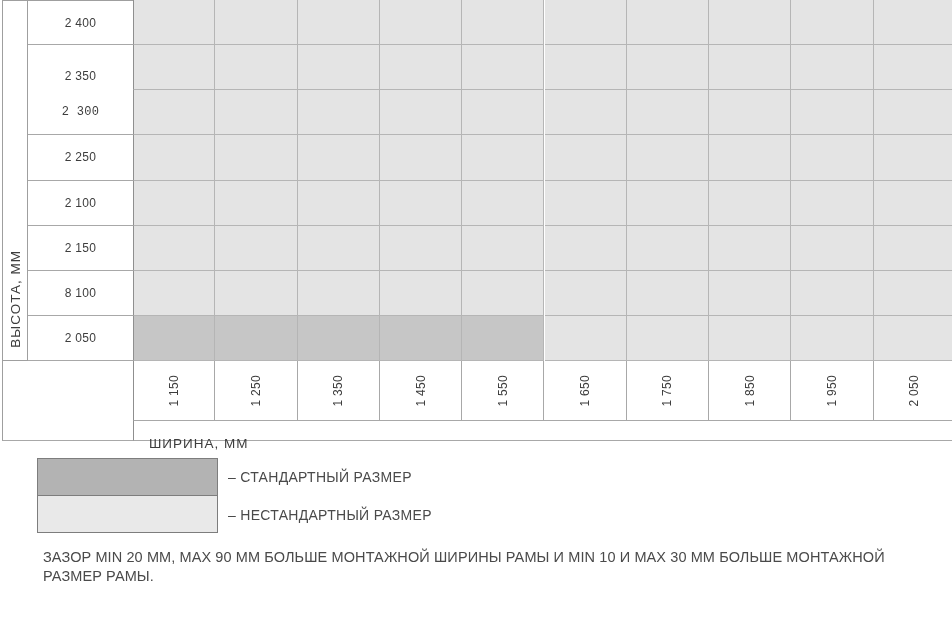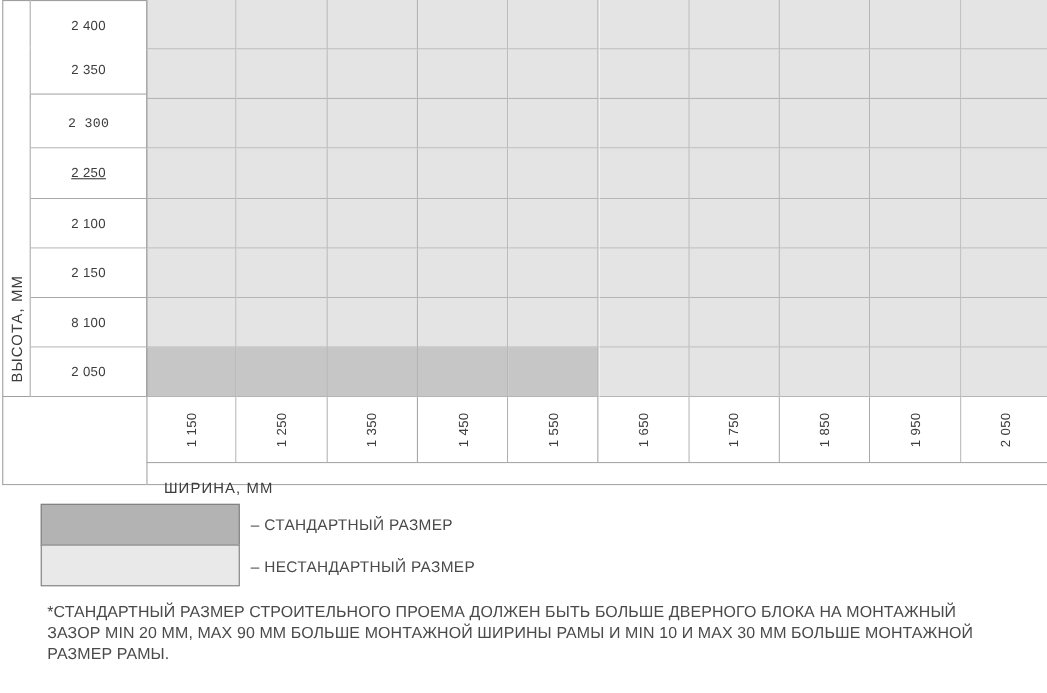--- a/index.html
+++ b/index.html
@@ -66,23 +66,23 @@
 <body>
 
 <div class="canvas">
 
   <div class="y-axis-cell">
     <span class="vtext">ВЫСОТА, ММ</span>
   </div>
 
   <div class="row-headers" id="rowHeaders">
       <div class="row-header-cell first" style="top: 0px; height: 45.125px;">2 400</div>
-      <div class="row-header-cell" style="top: 41px; height: 45.125px; text-align: center;">2 350</div>
+      <div class="row-header-cell" style="top: 54px; height: 45.125px; text-align: center;">2 350</div>
       <div class="row-header-cell" style="top: 90.25px; height: 45.125px; font-family: Liberation Mono, monospace;">2 300</div>
-      <div class="row-header-cell" style="top: 135.375px; height: 45.125px; text-decoration: underline;">2 250</div>
+      <div class="row-header-cell" style="top: 135.375px; height: 45.125px;">2 250</div>
       <div class="row-header-cell" style="top: 180.5px; height: 45.125px;">2 100</div>
       <div class="row-header-cell" style="top: 225.625px; height: 45.125px;">2 150</div>
       <div class="row-header-cell" style="top: 270.75px; height: 45.125px;">8 100</div>
       <div class="row-header-cell" style="top: 315.875px; height: 45.125px;">2 050</div>
     </div>
 
   <div class="grid-cells" id="gridCells">
       <div class="cell col0" style="left: 0px; top: 0px; width: 82.3px; height: 45.125px; background: rgb(228, 228, 228);"></div>
       <div class="cell" style="left: 82.3px; top: 0px; width: 82.3px; height: 45.125px; background: rgb(228, 228, 228);"></div>
       <div class="cell" style="left: 164.6px; top: 0px; width: 82.3px; height: 45.125px; background: rgb(228, 228, 228);"></div>
@@ -205,18 +205,17 @@
   <div class="bottom-left-cell"></div>
 
   <div class="legend-swatches">
     <div class="swatch std" style="background: rgb(179, 179, 179);"></div>
     <div class="swatch nonstd" style="background: rgb(233, 233, 233);"></div>
   </div>
   <div class="legend-label l1">– СТАНДАРТНЫЙ РАЗМЕР</div>
   <div class="legend-label l2">– НЕСТАНДАРТНЫЙ РАЗМЕР</div>
 
   <div class="footnote">
-    <div>*СТАНДАРТНЫЙ РАЗМЕР СТРОИТЕЛЬНОГО ПРОЕМА ДОЛЖЕН БЫТЬ БОЛЬШЕ ДВЕРНОГО БЛОКА НА МОНТАЖНЫЙ</div>
     <div>ЗАЗОР MIN 20 ММ, MAX 90 ММ БОЛЬШЕ МОНТАЖНОЙ ШИРИНЫ РАМЫ И MIN 10 И MAX 30 ММ БОЛЬШЕ МОНТАЖНОЙ</div>
     <div>РАЗМЕР РАМЫ.</div>
   </div>
 
 </div>
 
 </body></html>

